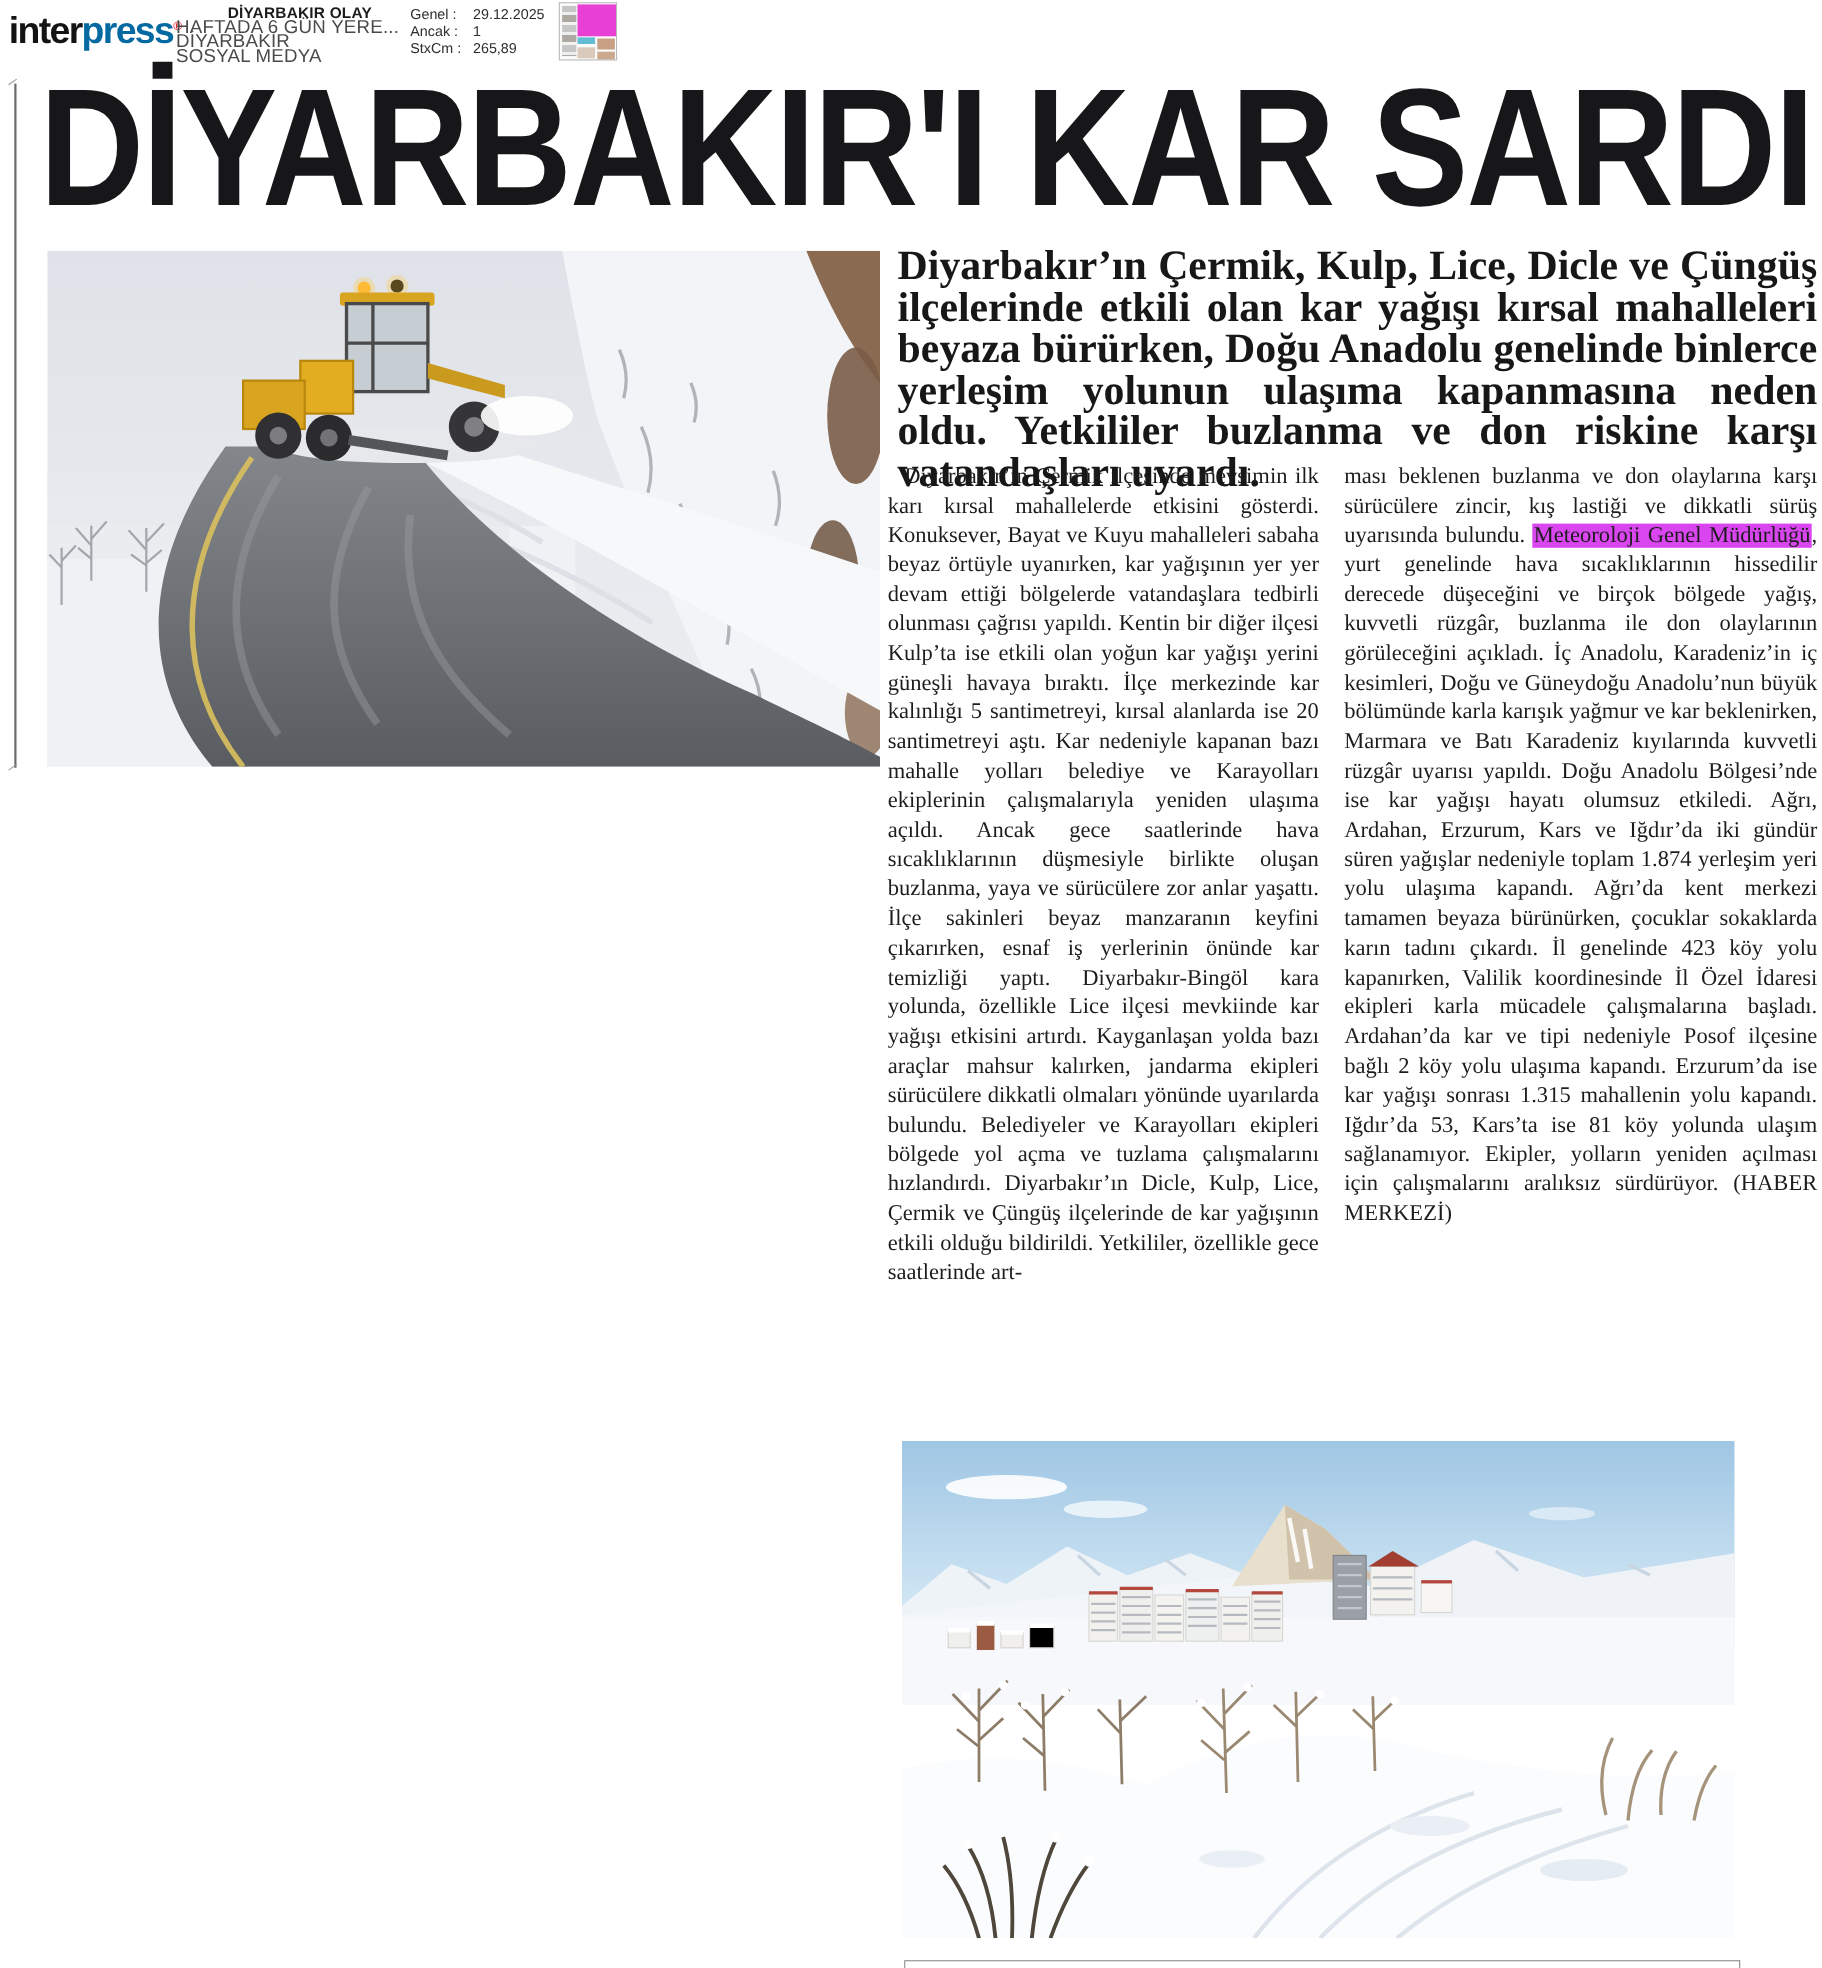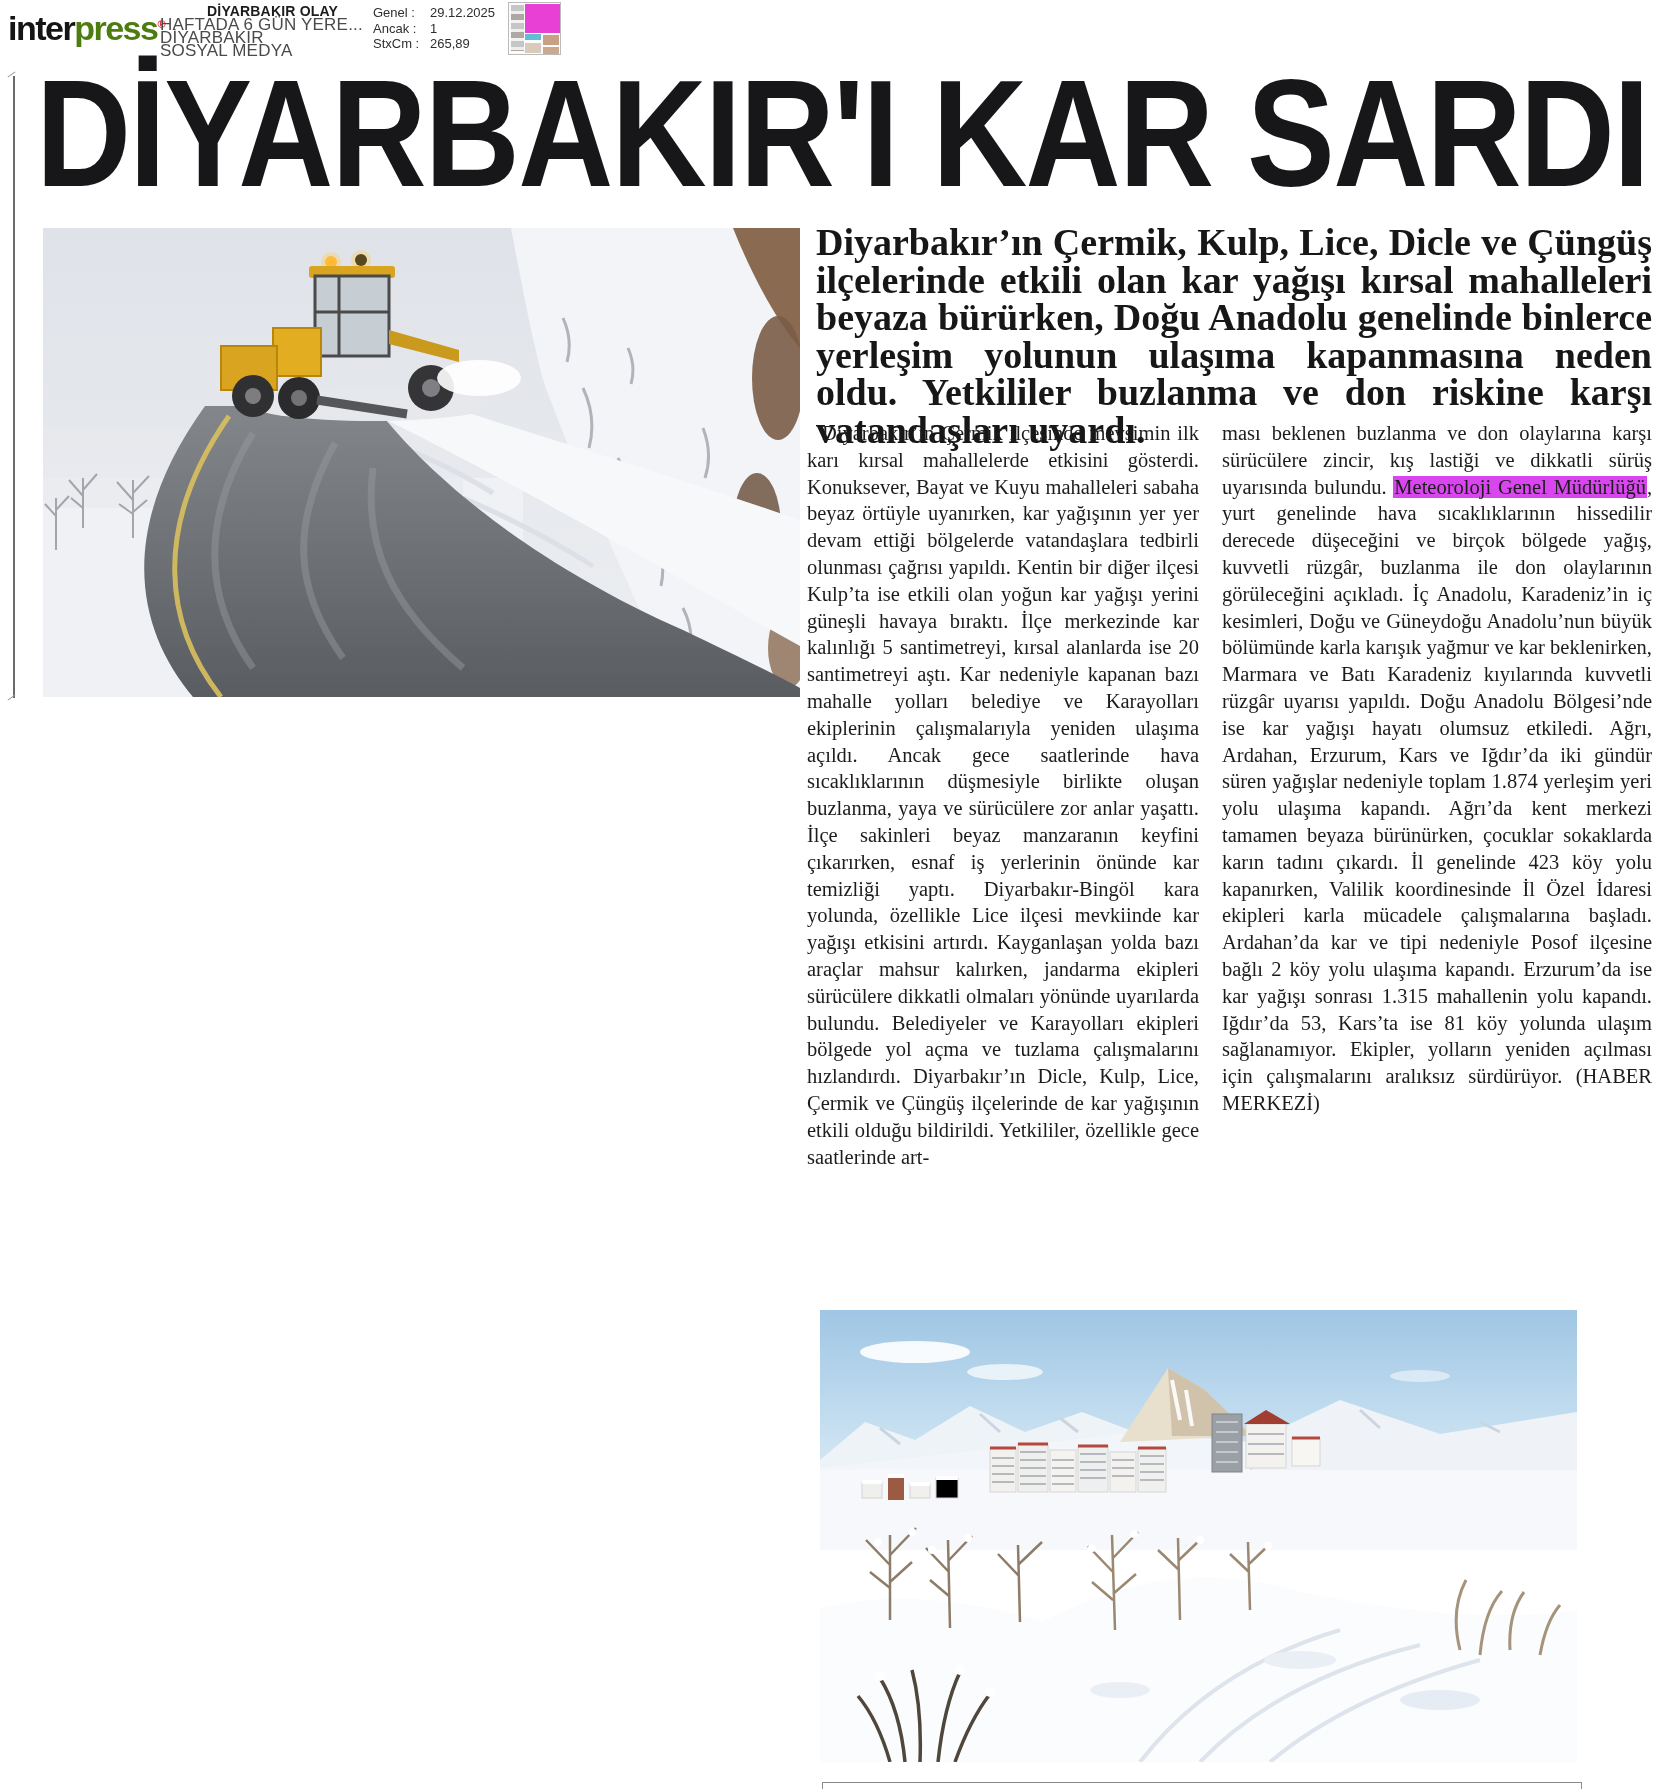--- a/index.html
+++ b/index.html
@@ -2,21 +2,21 @@
 <html lang="tr"><head>
 <meta charset="utf-8">
 <style>
   html,body{margin:0;padding:0;background:#ffffff;}
   .page{position:relative;width:1656px;height:1789px;background:#ffffff;overflow:hidden;
         font-family:"Liberation Sans", sans-serif;color:#1a1a1a;}
 
   
   .logo{position:absolute;left:8px;top:4px;font-size:34px;font-weight:bold;letter-spacing:-1.5px;line-height:40px;}
   .logo .p1{color:#141414;}
-  .logo .p2{color:#4d7c0f;}
+  .logo .p2{color:#0369a1;}
   .logo .reg{font-size:11px;vertical-align:super;color:#e51d2c;letter-spacing:0;}
   .pub{position:absolute;left:160px;top:5px;line-height:13px;}
   .pub .name{font-size:14px;font-weight:bold;color:#1c1c1c;letter-spacing:.2px;margin-left:47px;}
   .pub .sub{font-size:17px;color:#4a4a4a;letter-spacing:.2px;}
   .meta{position:absolute;left:373px;top:5px;font-size:13px;color:#2e2e2e;line-height:15.5px;}
   .meta .row{display:flex;}
   .meta .lab{width:57px;}
   .thumb{position:absolute;left:508px;top:2px;width:53px;height:53px;background:#fbfbfb;
          border:1px solid #bbbbbb;box-sizing:border-box;}
   .thumb .strip{position:absolute;left:2px;top:2px;width:13px;height:46px;

